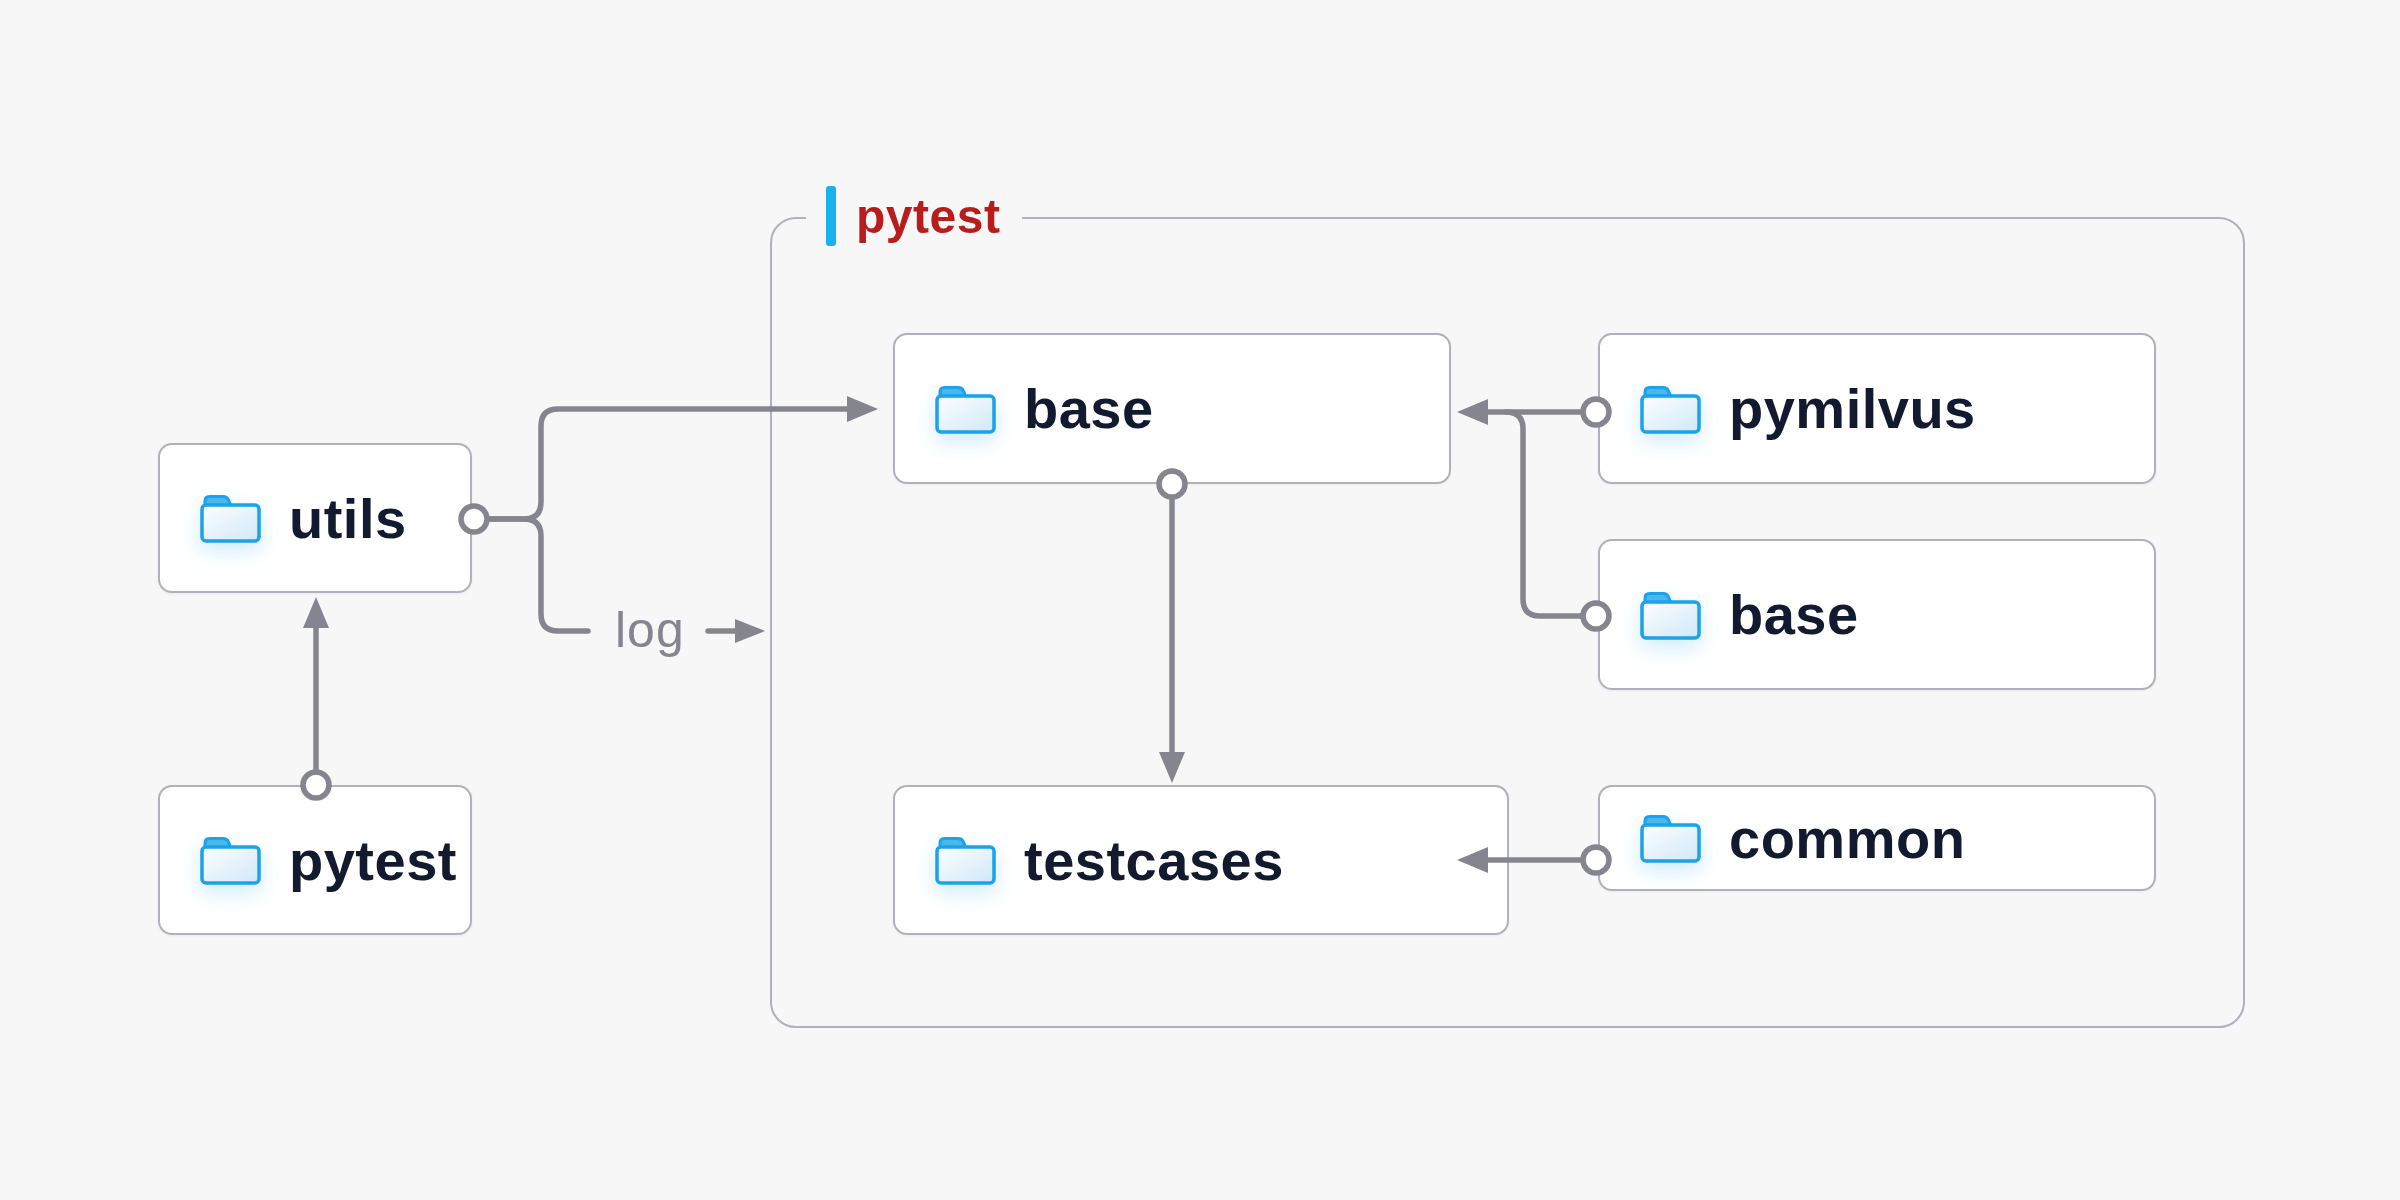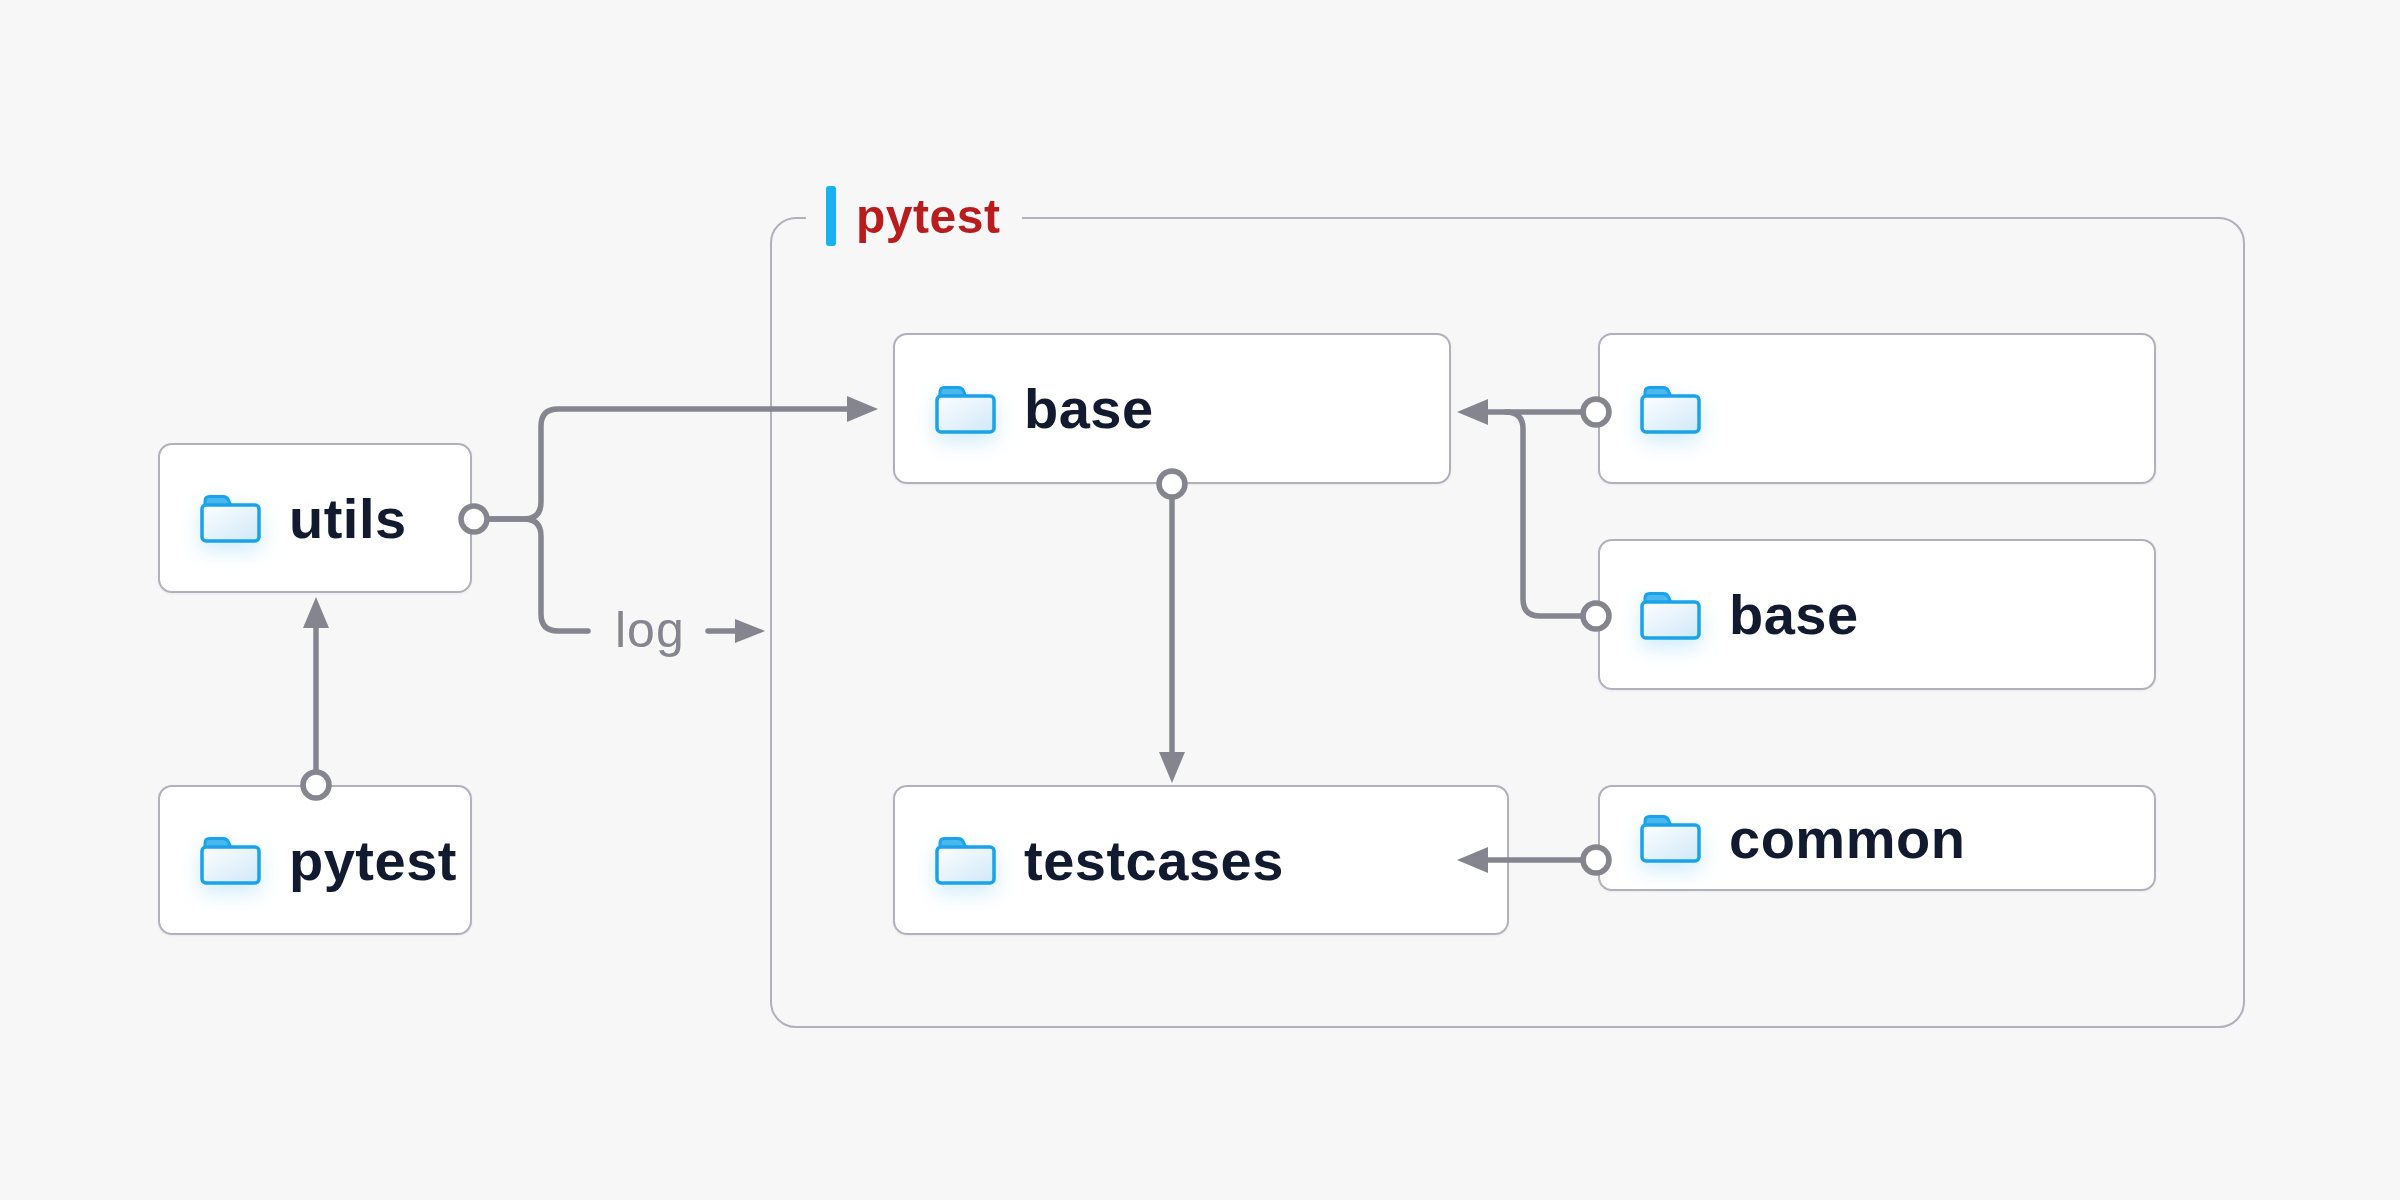--- a/index.html
+++ b/index.html
@@ -113,20 +113,21 @@
       <rect x="4" y="13" width="57" height="36" rx="4" fill="url(#fg)" stroke="#1aa3e8" stroke-width="3.5"></rect>
     </svg>
     <span class="label">base</span>
   </div>
 
   <div class="node" style="left:1598px;top:333px;width:558px;height:151px">
     <svg class="folder" width="65" height="52" viewBox="0 0 65 52">
       <path d="M7 16 v-7 q0 -4.5 4.5 -4.5 h13.5 q4 0 5.5 3.5 l3.5 8 z" fill="#4ab8ef" stroke="#1aa3e8" stroke-width="3" stroke-linejoin="round"></path>
       <rect x="4" y="13" width="57" height="36" rx="4" fill="url(#fg)" stroke="#1aa3e8" stroke-width="3.5"></rect>
     </svg>
+    <span class="label">pymilvus</span>
   </div>
 
   <div class="node" style="left:1598px;top:539px;width:558px;height:151px">
     <svg class="folder" width="65" height="52" viewBox="0 0 65 52">
       <path d="M7 16 v-7 q0 -4.5 4.5 -4.5 h13.5 q4 0 5.5 3.5 l3.5 8 z" fill="#4ab8ef" stroke="#1aa3e8" stroke-width="3" stroke-linejoin="round"></path>
       <rect x="4" y="13" width="57" height="36" rx="4" fill="url(#fg)" stroke="#1aa3e8" stroke-width="3.5"></rect>
     </svg>
     <span class="label">base</span>
   </div>
 

